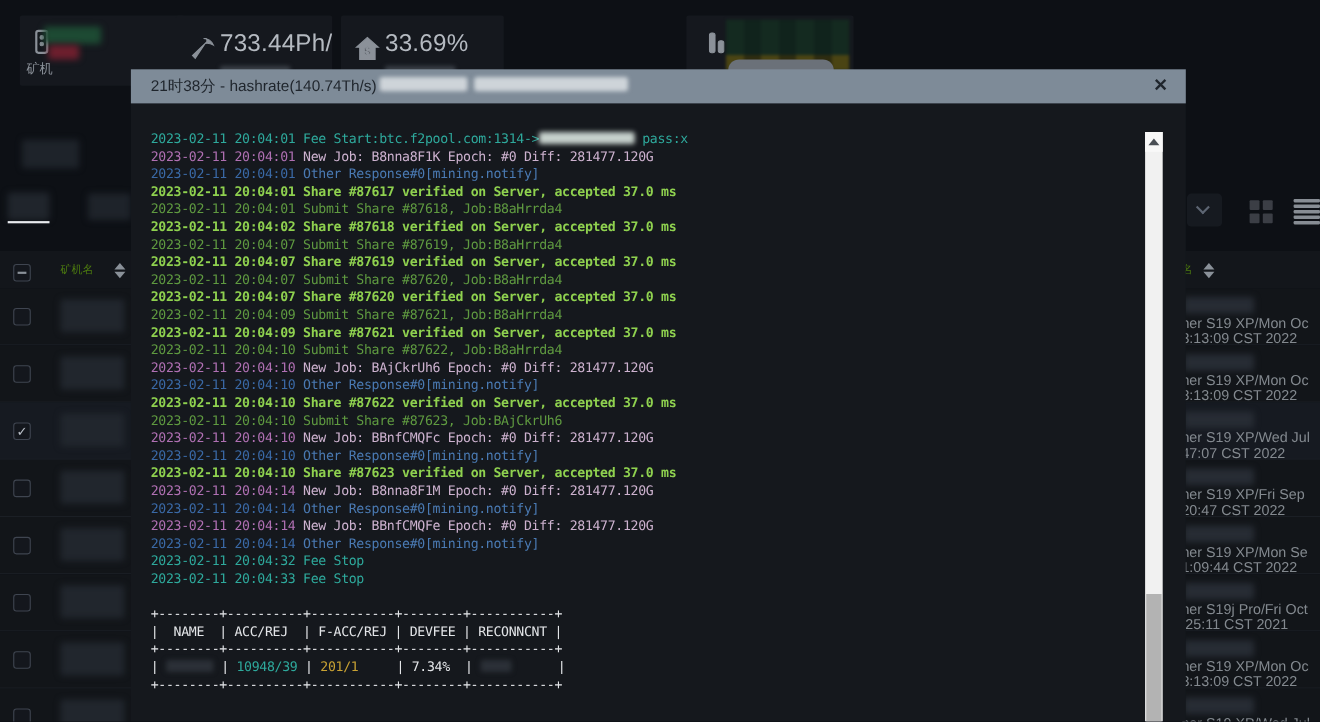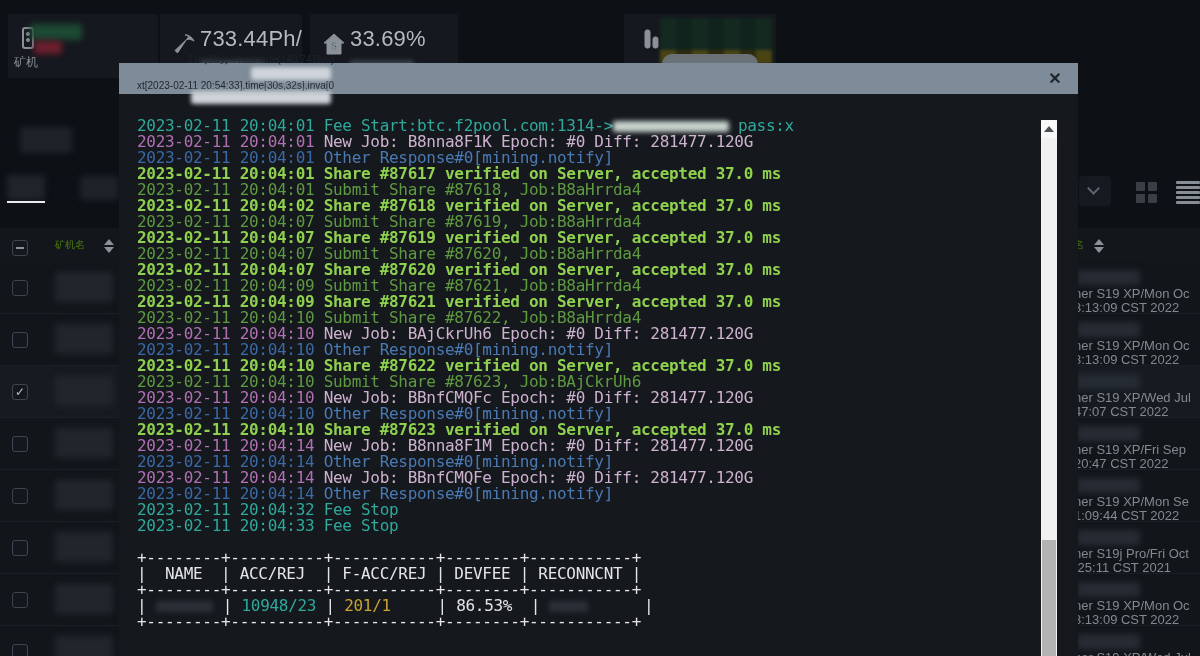--- a/index.html
+++ b/index.html
@@ -2,21 +2,21 @@
 <html><head>
 <meta charset="utf-8">
 <style>
   * { margin:0; padding:0; box-sizing:border-box; }
   html,body { width:1200px; height:656px; overflow:hidden; background:#0d1015;
               font-family:"Liberation Sans", sans-serif; }
   .page { position:relative; width:1200px; height:656px; background:#0d1015; }
 
   
   .card { position:absolute; top:14px; height:64px; background:#15181e; border-radius:2px; overflow:hidden; }
-  .tile1 { left:8px; width:150px; }
+  .tile1 { left:18px; width:150px; }
   .c2 { left:160px; width:142px; }
   .c3 { left:310px; width:148px; }
   .c4 { left:466px; width:150px; }
   .c5 { left:624px; width:152px; }
   .stat-val { position:absolute; left:40px; top:12px; font-size:22px; color:#b5bac1; letter-spacing:0.2px; }
   .stat-ic { position:absolute; left:12px; top:18px; width:24px; height:24px; fill:#8b9199; stroke:#8b9199; }
   .cap-blur { position:absolute; left:40px; top:46px; width:64px; height:13px; background:#3a3f47; border-radius:2px; filter:blur(2px); }
   .miner-lbl { position:absolute; left:6px; top:40px; font-size:12px; color:#8a9098; }
   .blur { position:absolute; border-radius:2px; filter:blur(3px); }
   .b-green { left:22px; top:10px; width:52px; height:16px; background:#1d4a33; }
@@ -57,28 +57,28 @@
   .row { position:absolute; left:0; width:1200px; height:52px; border-bottom:1px solid #1b1f25; background:#121519; }
   .row.sel { background:#161a21; }
   .row .nblur-l { position:absolute; left:55px; top:10px; width:58px; height:30px; background:#21262d; border-radius:2px; filter:blur(3px); }
   .row .nblur-r { position:absolute; left:1076px; top:8px; width:64px; height:15px; background:#272c34; border-radius:2px; filter:blur(3px); }
   .row .frag { position:absolute; left:1074px; font-size:13px; color:#83898f; white-space:nowrap; }
   .row .f1 { top:24px; } .row .f2 { top:38px; }
 
   
   .modal-hdr { position:absolute; left:119px; top:63px; width:959px; height:31px; background:#7e8b98; z-index:10;
                display:flex; align-items:center; padding-left:18px; }
-  .modal-title { font-size:10px; color:#1f252c; white-space:nowrap; display:flex; align-items:flex-end;flex-direction:column; }
+  .modal-title { font-size:14px; color:#1f252c; white-space:nowrap; display:flex; align-items:flex-start; }
   .t-blur { display:inline-block; height:13px; border-radius:3px; background:#ced4d9; filter:blur(2px); margin:0 3px; }
   .t-blur.w1 { width:80px; } .t-blur.w2 { width:140px; }
   .close-x { position:absolute; right:12px; top:5px; width:22px; height:22px; font-size:16px; font-weight:bold;
              color:#1f252c; text-align:center; line-height:22px; cursor:pointer; }
   .modal-body { position:absolute; left:119px; top:94px; width:959px; height:562px; background:#15181d; z-index:9; }
   pre.log { position:absolute; left:18px; top:24px; font-family:"DejaVu Sans Mono", monospace;
-            font-size:16px; line-height:16px; letter-spacing:-0.3px; color:#e3e5e8; }
+            font-size:12px; line-height:16px; letter-spacing:-0.3px; color:#e3e5e8; }
   .l-fee   { color:#2ea99c; }
   .l-newjob .ts { color:#b070b3; } .l-newjob .msg { color:#cdb2cf; }
   .l-other .ts { color:#3a69a6; } .l-other .msg { color:#4a7ab3; }
   .l-verified { color:#8fd14f; font-weight:bold; }
   .l-submit { color:#5f9a40; }
   .in-blur { display:inline-block; height:11px; border-radius:2px; transform:translateY(1px); filter:blur(2.5px); }
   .in-blur.light { width:12ch; background:#c7d2cd; }
   .in-blur.d6 { width:6ch; background:#2b3037; }
   .in-blur.d4 { width:4ch; background:#2b3037; }
   .t-teal { color:#2ea99c; } .t-gold { color:#c9a233; }
@@ -218,21 +218,20 @@
         <div class="nblur-l"></div>
         <div class="nblur-r"></div>
         <div class="frag f1">ner S19 XP/Wed Jul</div>
       </div>
     </div>
 
   <div class="modal-hdr">
     <div class="modal-title">
       <span>21时38分 - hashrate(140.74Th/s)</span>
       <span class="t-blur w1"></span>
-      <span>xt[2023-02-11 20:54:33],time[30s,32s],inva[0</span>
       <span class="t-blur w2"></span>
     </div>
     <span class="close-x">✕</span>
   </div>
 
   <div class="modal-body">
     <pre class="log" id="log"><span class="l-fee"><span class="ts">2023-02-11 20:04:01 </span><span class="msg">Fee Start:btc.f2pool.com:1314-&gt;</span><span class="in-blur light"></span><span class="msg"> pass:x</span></span>
 <span class="l-newjob"><span class="ts">2023-02-11 20:04:01 </span><span class="msg">New Job: B8nna8F1K Epoch: #0 Diff: 281477.120G</span></span>
 <span class="l-other"><span class="ts">2023-02-11 20:04:01 </span><span class="msg">Other Response#0[mining.notify]</span></span>
 <span class="l-verified"><span class="ts">2023-02-11 20:04:01 </span><span class="msg">Share #87617 verified on Server, accepted 37.0 ms</span></span>
@@ -255,21 +254,21 @@
 <span class="l-newjob"><span class="ts">2023-02-11 20:04:14 </span><span class="msg">New Job: B8nna8F1M Epoch: #0 Diff: 281477.120G</span></span>
 <span class="l-other"><span class="ts">2023-02-11 20:04:14 </span><span class="msg">Other Response#0[mining.notify]</span></span>
 <span class="l-newjob"><span class="ts">2023-02-11 20:04:14 </span><span class="msg">New Job: BBnfCMQFe Epoch: #0 Diff: 281477.120G</span></span>
 <span class="l-other"><span class="ts">2023-02-11 20:04:14 </span><span class="msg">Other Response#0[mining.notify]</span></span>
 <span class="l-fee"><span class="ts">2023-02-11 20:04:32 </span><span class="msg">Fee Stop</span></span>
 <span class="l-fee"><span class="ts">2023-02-11 20:04:33 </span><span class="msg">Fee Stop</span></span>
 
 +--------+----------+-----------+--------+-----------+
 |  NAME  | ACC/REJ  | F-ACC/REJ | DEVFEE | RECONNCNT |
 +--------+----------+-----------+--------+-----------+
-<span><span>| </span><span class="in-blur d6"></span><span> | </span><span class="t-teal">10948/23</span><span> | </span><span class="t-gold">201/1</span><span>     | 86.53%  | </span><span class="in-blur d4"></span><span>      |</span></span>
+<span><span>| </span><span class="in-blur d6"></span><span> | </span><span class="t-teal">10948/39</span><span> | </span><span class="t-gold">201/1</span><span>     | 7.34%  | </span><span class="in-blur d4"></span><span>      |</span></span>
 +--------+----------+-----------+--------+-----------+</pre>
     <div class="sb-track">
       <div class="sb-up"></div>
       <div class="sb-thumb"></div>
     </div>
   </div>
 
 </div>
 
 </body></html>

